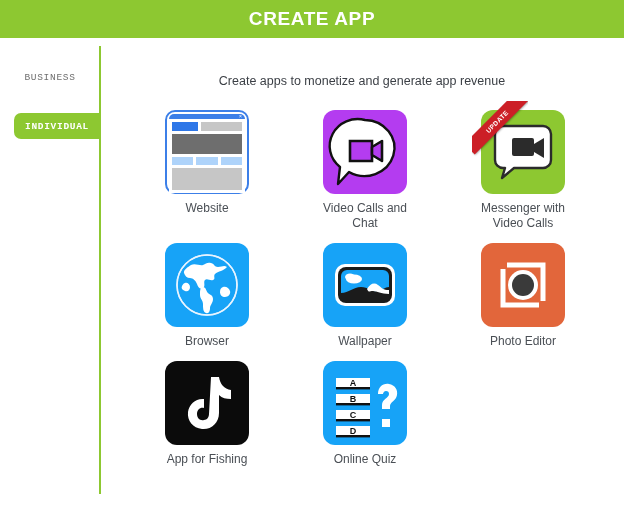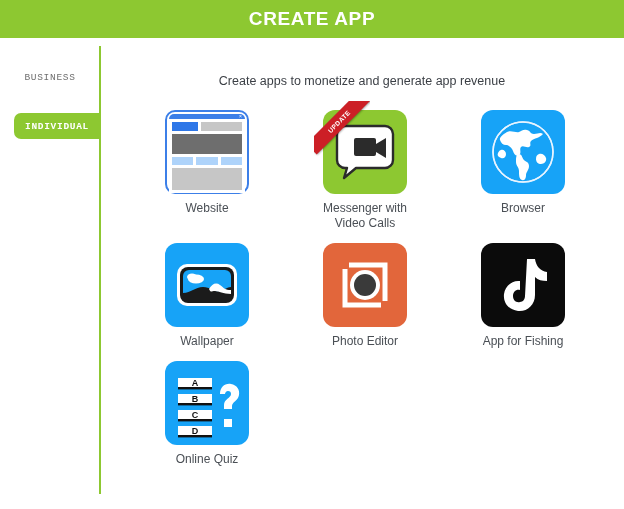--- a/index.html
+++ b/index.html
@@ -187,20 +187,32 @@
                     <div class="b-lblue r3"></div>
                     <div class="b-lblue r3"></div>
                   </div>
                 <div class="b-gray r4"></div>
               </div>
             </div>
           </div>
           <div class="tile-label">Website</div>
         </div>
 
+        <div class="tile">
+          <div class="icon-box">
+            <div class="icon-clip" style="background:#B43CF0">
+              <svg class="svg-full" viewBox="0 0 84 84">
+                <path d="M42 10a30 28 0 1 1-16 52l-11 12 2-17A28 27 0 0 1 42 10z" fill="#fff" stroke="#111" stroke-width="2.4" stroke-linejoin="round"></path>
+                <path d="M27 31h22v20H27z" fill="#B43CF0" stroke="#111" stroke-width="2.6"></path>
+                <path d="M49 37l10-6v20l-10-6z" fill="#B43CF0" stroke="#111" stroke-width="2.6" stroke-linejoin="round"></path>
+              </svg>
+            </div>
+          </div>
+          <div class="tile-label">Video Calls and Chat</div>
+        </div>
 
         <div class="tile">
           <div class="icon-box">
             <div class="icon-clip" style="background:#8DC831">
               <svg class="svg-full" viewBox="0 0 84 84">
                 <path d="M22 16h40a8 8 0 0 1 8 8v26a8 8 0 0 1-8 8H33l-12 10 3-10h-2a8 8 0 0 1-8-8V24a8 8 0 0 1 8-8z" fill="#fff" stroke="#2b2b2b" stroke-width="2.4" stroke-linejoin="round"></path>
                 <rect x="31" y="28" width="22" height="18" rx="2" fill="#2b2b2b"></rect>
                 <path d="M53 34l10-6v20l-10-6z" fill="#2b2b2b" stroke-linejoin="round"></path>
               </svg>
             </div>

